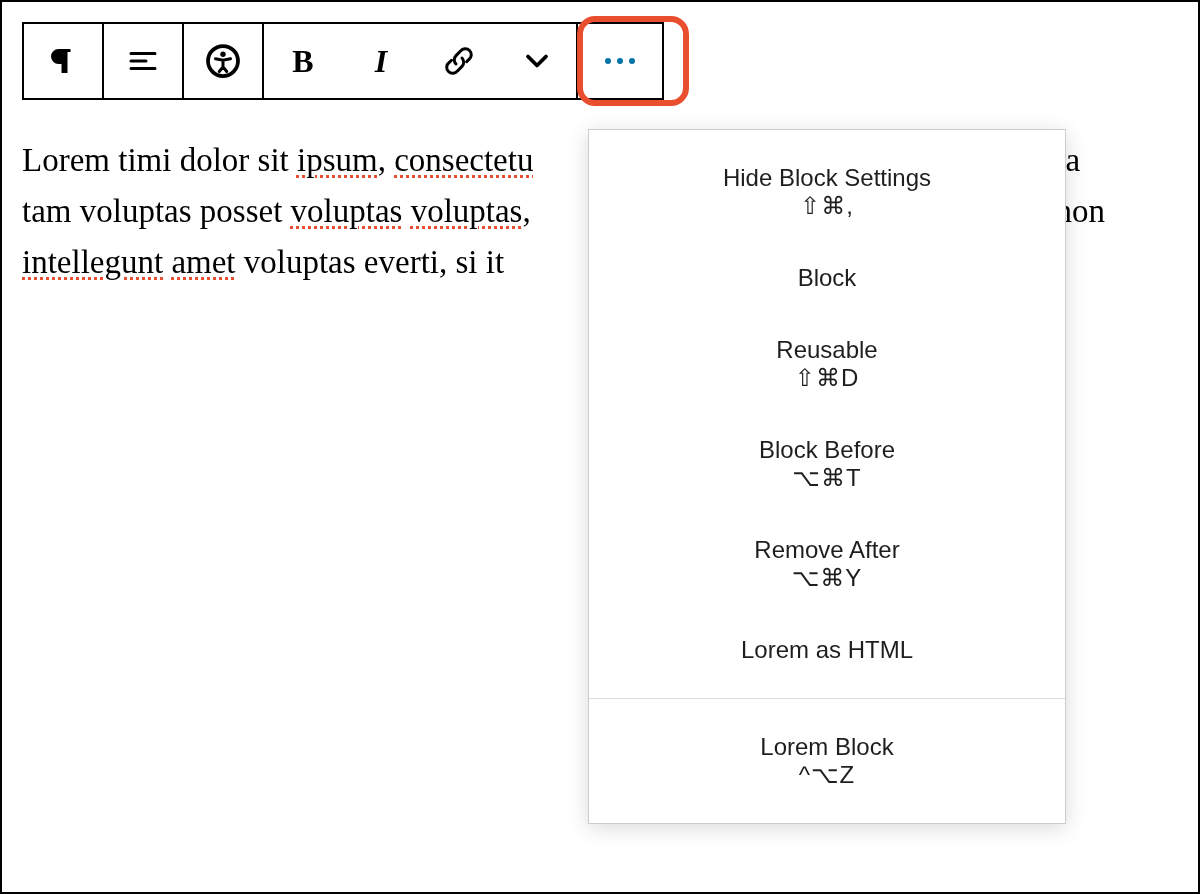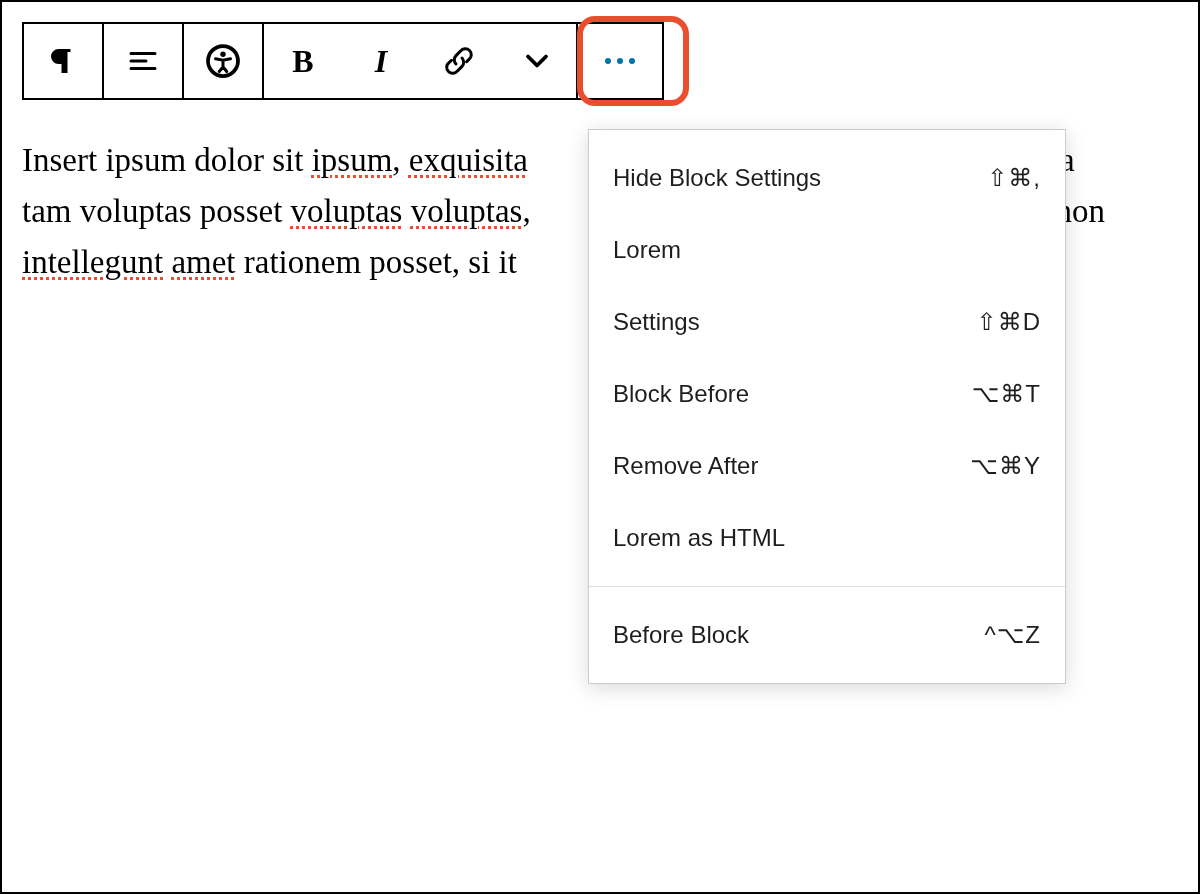--- a/index.html
+++ b/index.html
@@ -99,20 +99,21 @@
     }
     .dropdown-item {
       display: flex;
       justify-content: space-between;
       align-items: center;
       padding: 22px 24px;
       font-size: 24px;
       color: #1e1e1e;
       cursor: pointer;
       position: relative;
+      flex-direction: column;
     }
     .dropdown-item .shortcut {
       color: #1e1e1e;
       font-size: 24px;
       letter-spacing: 1px;
     }
     .item-highlight {
       position: absolute;
       top: 2px;
       left: 10px;
@@ -181,53 +182,53 @@
           <span></span>
           <span></span>
         </span>
     </button>
   </div>
 </div>
 
 <div class="more-highlight"></div>
 
 <p class="content-text">
-  <span>Insert ipsum dolor sit </span><span class="spellerr">ipsum</span><span>, </span><span class="spellerr">exquisita</span>
+  <span>Lorem timi dolor sit </span><span class="spellerr">ipsum</span><span>, </span><span class="spellerr">consectetu</span>
   <span style="display:inline-block; width:455px;"></span><span>t nulla</span><br>
   <span>tam voluptas posset </span><span class="spellerr">voluptas</span><span> </span><span class="spellerr">voluptas</span><span>,</span>
   <span style="display:inline-block; width:455px;"></span><span>timi non</span><br>
-  <span class="spellerr">intellegunt</span><span> </span><span class="spellerr">amet</span><span> rationem posset, si it</span>
+  <span class="spellerr">intellegunt</span><span> </span><span class="spellerr">amet</span><span> voluptas everti, si it</span>
 </p>
 
 <div class="dropdown">
   <div class="dropdown-section">
     <div class="dropdown-item">
       <span>Hide Block Settings</span>
       <span class="shortcut">⇧⌘,</span>
     </div>
     <div class="dropdown-item">
-      <span>Lorem</span>
+      <span>Block</span>
       <span class="shortcut"></span>
     </div>
     <div class="dropdown-item">
-      <span>Settings</span>
+      <span>Reusable</span>
       <span class="shortcut">⇧⌘D</span>
     </div>
     <div class="dropdown-item">
       <span>Block Before</span>
       <span class="shortcut">⌥⌘T</span>
     </div>
     <div class="dropdown-item">
       <span>Remove After</span>
       <span class="shortcut">⌥⌘Y</span>
     </div>
     <div class="dropdown-item">
       <span>Lorem as HTML</span>
       <span class="shortcut"></span>
     </div>
   </div>
   <div class="dropdown-section">
     <div class="dropdown-item">
-      <span>Before Block</span>
+      <span>Lorem Block</span>
       <span class="shortcut">^⌥Z</span>
     </div>
   </div>
 </div>
 
 </body></html>

